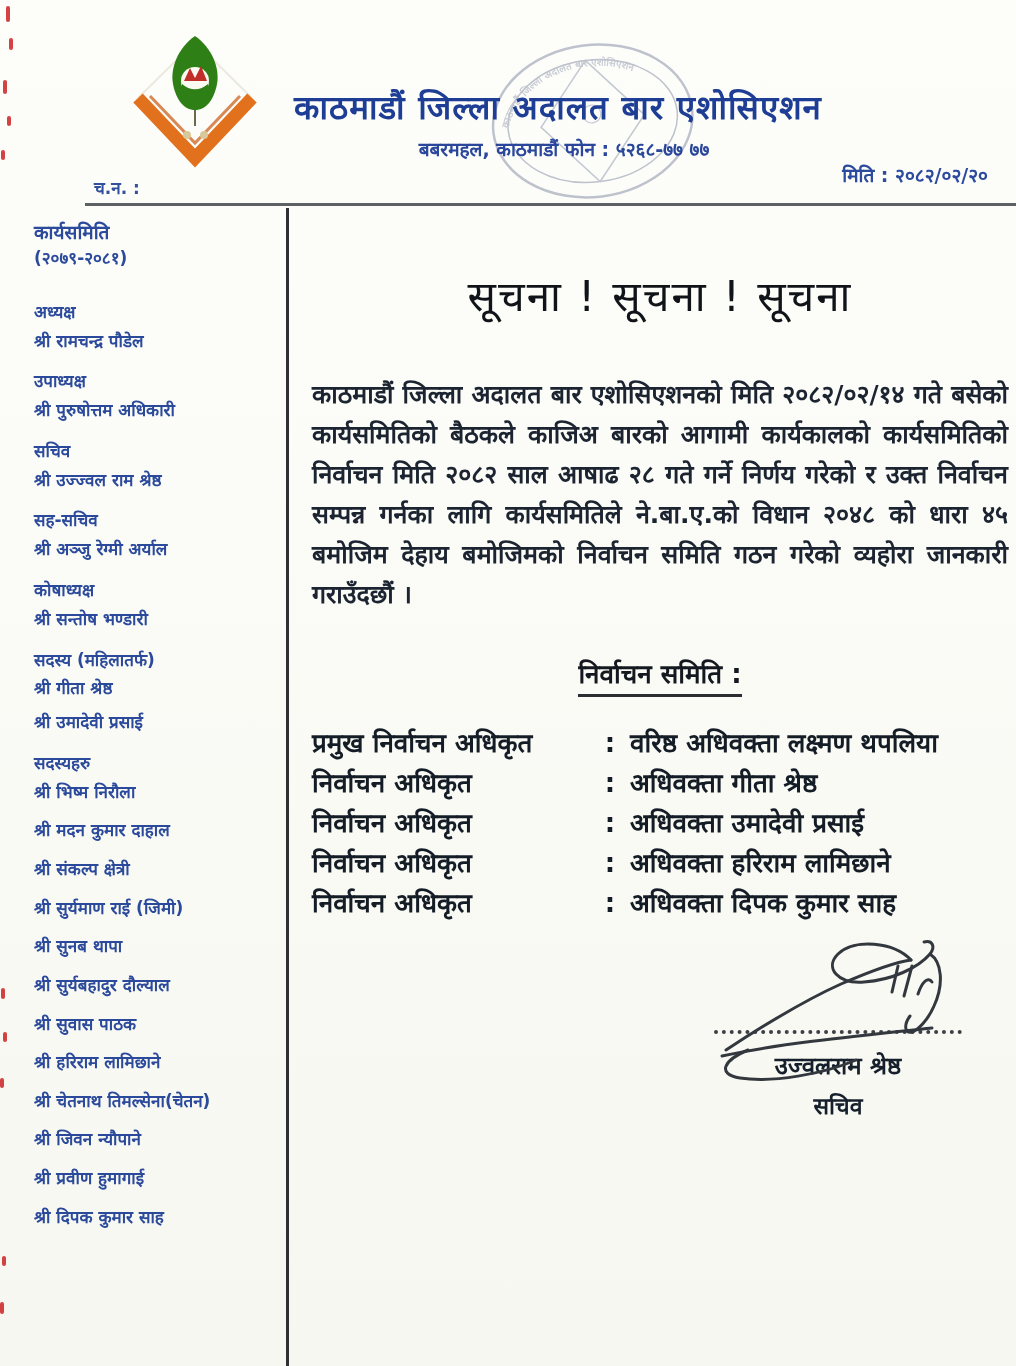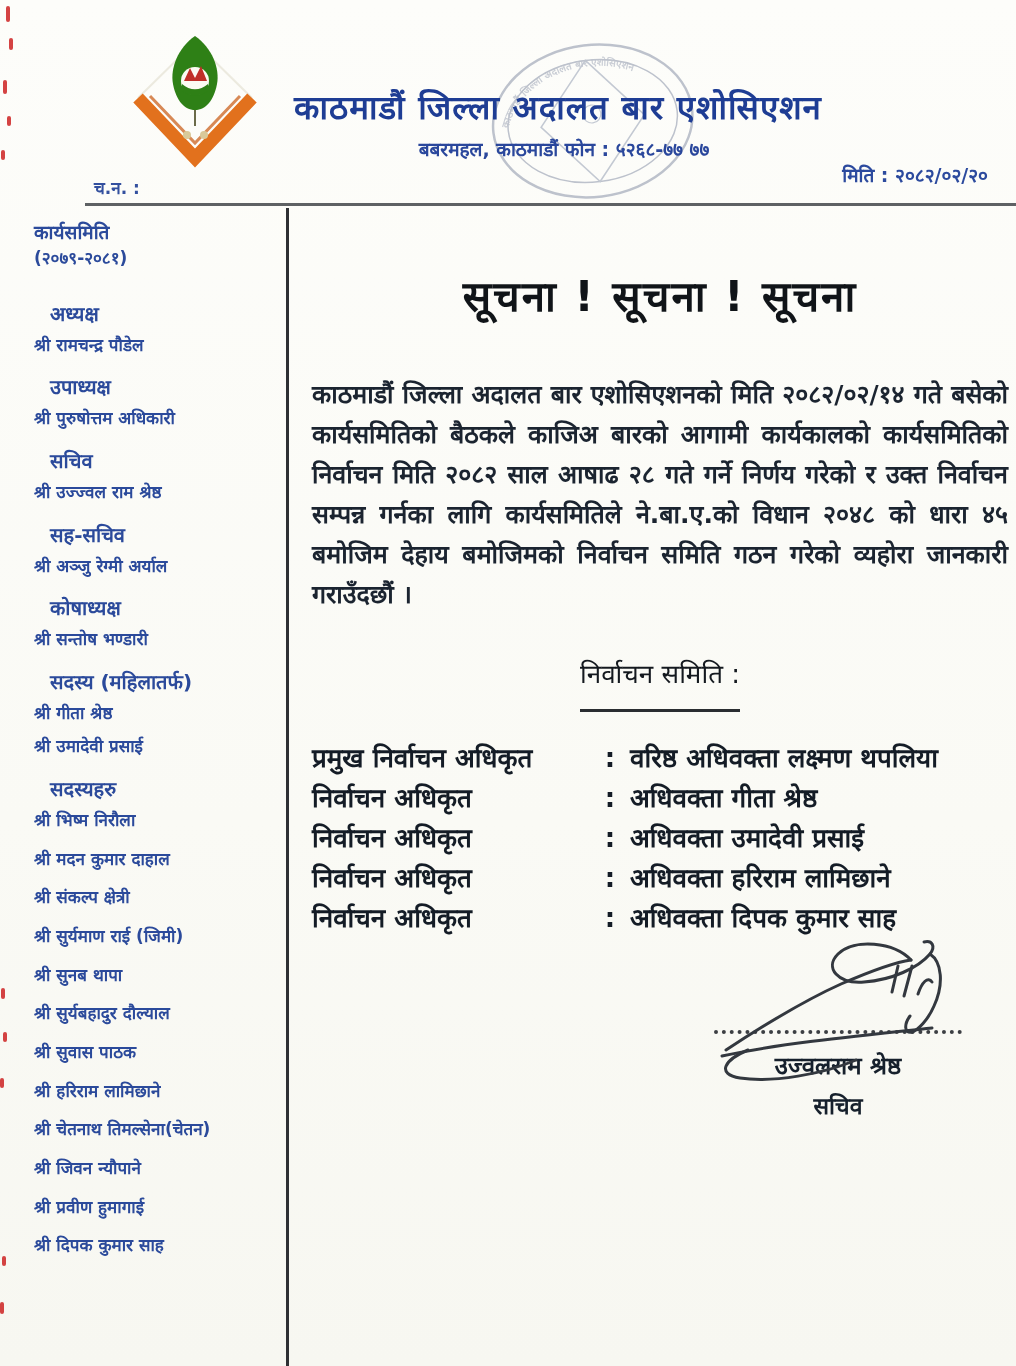--- a/index.html
+++ b/index.html
@@ -21,32 +21,32 @@
   
   .logo{position:absolute;left:128px;top:30px;width:135px;height:140px;}
   
   .stamp{position:absolute;left:486px;top:26px;width:212px;height:178px;
     transform:rotate(-7deg);opacity:.55;}
   
   .sidebar{position:absolute;left:34px;top:220px;width:248px;color:#2b4a9b;}
   .sb-title{font-size:19px;font-weight:700;line-height:1.35;}
   .sb-term{font-size:17px;font-weight:700;margin-bottom:32px;}
   .sb-group{margin-bottom:17px;}
-  .sb-role{font-size:20px;font-weight:700;margin-bottom:5px;line-height:1.35;margin-left:16px;}
+  .sb-role{font-size:17px;font-weight:700;margin-bottom:5px;line-height:1.35;}
   .sb-name{font-size:17px;font-weight:600;margin-bottom:9px;line-height:1.45;}
   .sb-group-wide .sb-name{margin-bottom:14px;}
   
   .main{position:absolute;left:312px;top:250px;width:696px;}
-  .notice-title{margin:16px 0 52px;text-align:center;font-size:42px;font-weight:700;
+  .notice-title{margin:16px 0 52px;text-align:center;font-size:42px;font-weight:400;
     letter-spacing:2px;color:#101418;}
   .notice-body{font-size:25px;font-weight:700;line-height:40px;text-align:justify;
     color:#1b2430;}
   .elect-head-wrap{text-align:center;margin:40px 0 26px;}
-  .elect-head{display:inline-block;font-size:26px;font-weight:400;color:#14191f;
-    border-bottom:3px solid #2a2d31;padding-bottom:18px;}
+  .elect-head{display:inline-block;font-size:26px;font-weight:700;color:#14191f;
+    border-bottom:3px solid #2a2d31;padding-bottom:3px;}
   .elect-rows{display:block;}
   .elect-row{display:grid;grid-template-columns:278px 40px auto;
     font-size:26px;font-weight:700;line-height:40px;color:#141c26;}
   .elect-row .sep{text-align:center;}
   
   .sig-block{position:absolute;left:688px;top:1028px;width:300px;text-align:center;}
   .sig-mark{position:absolute;left:18px;top:-96px;}
   .sig-dots{width:248px;margin:0 auto;border-bottom:4px dotted #3c3f43;height:2px;}
   .sig-name{margin-top:14px;font-size:24px;font-weight:700;color:#16202c;}
   .sig-role{margin-top:8px;font-size:23px;font-weight:700;color:#16202c;}

